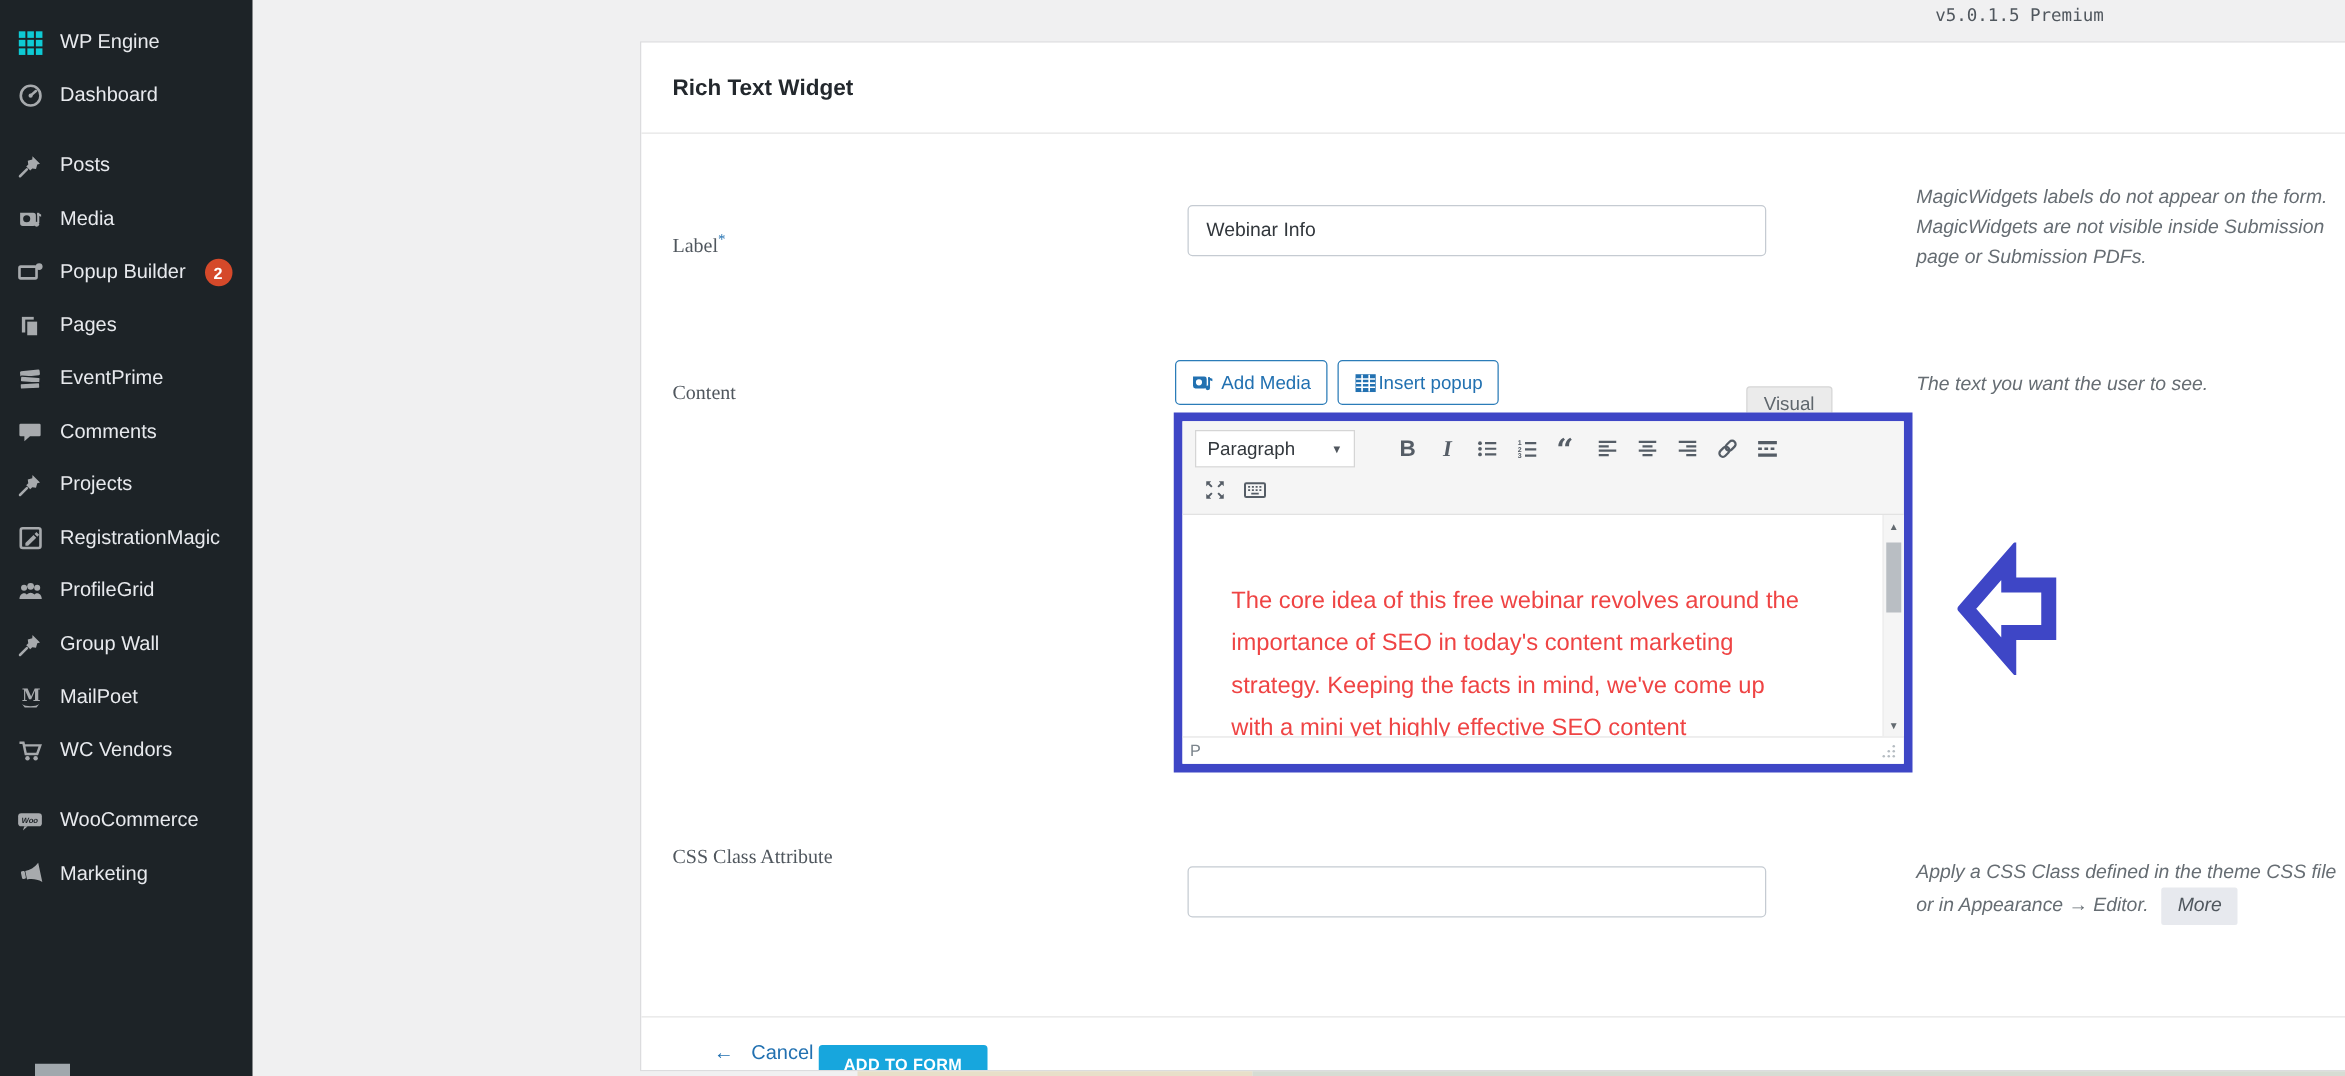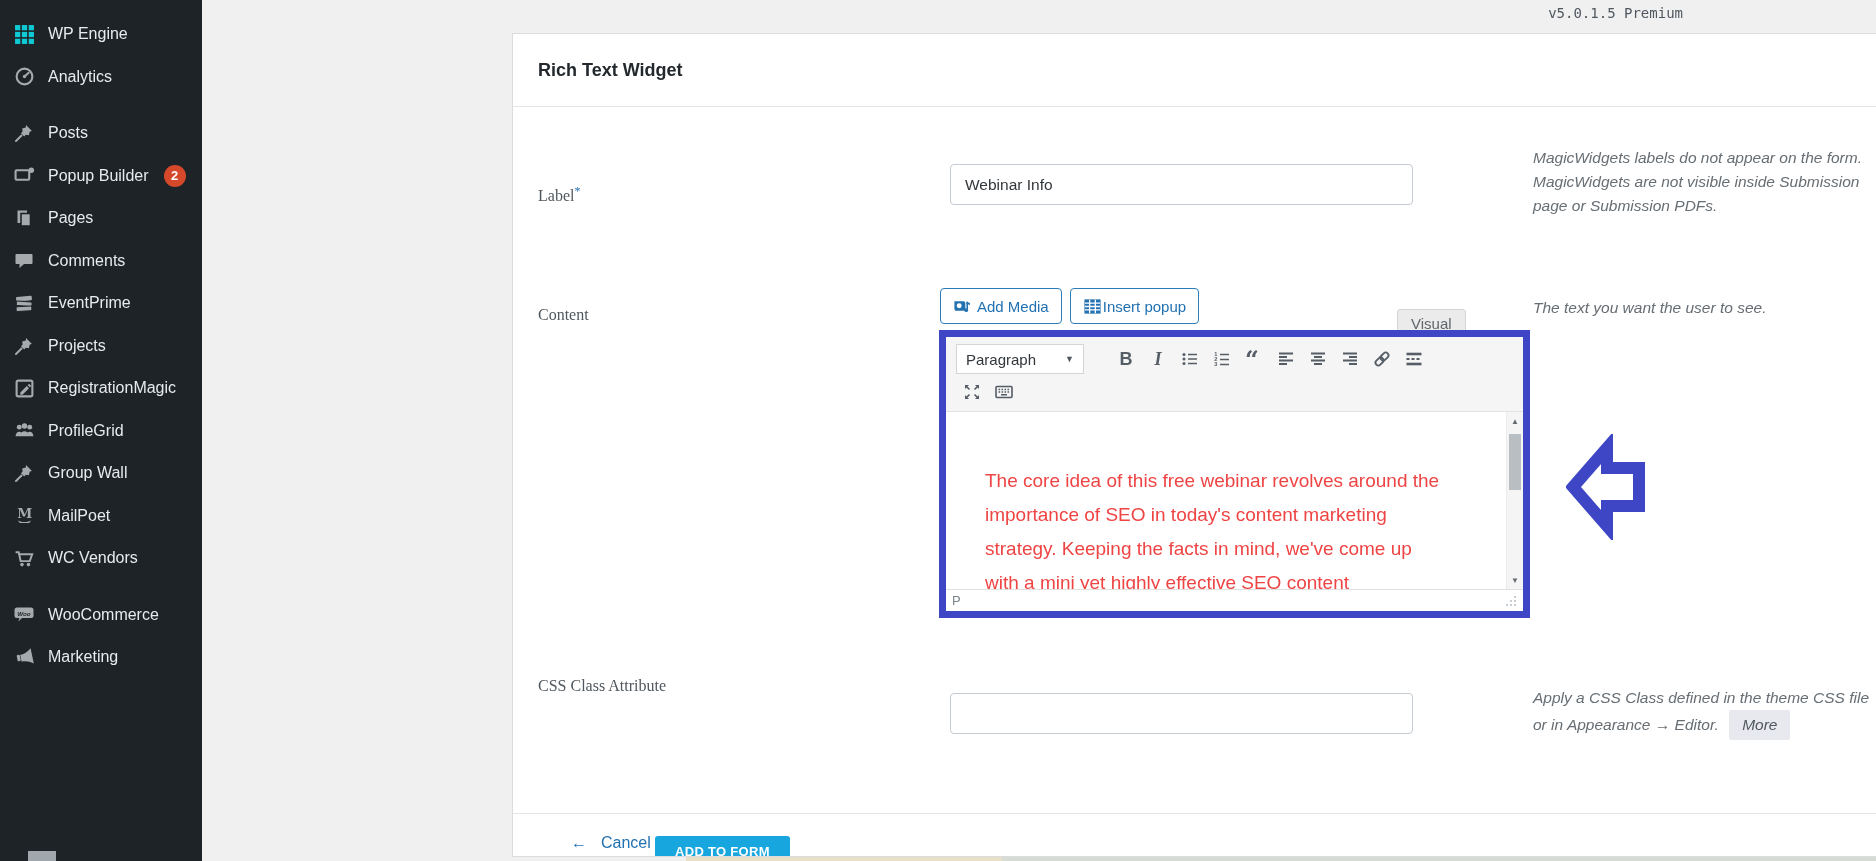--- a/index.html
+++ b/index.html
@@ -123,68 +123,79 @@
         <span class="sb-label">WP Engine</span>
       </div>
       <div class="sb-item">
         <span class="sb-icon">
           <svg viewBox="0 0 20 20" width="21" height="21">
             <circle cx="10" cy="10" r="7.5" fill="none" stroke="#a7aaad" stroke-width="2"></circle>
             <path d="M10 10L14 6.5" stroke="#a7aaad" stroke-width="2" stroke-linecap="round"></path>
             <circle cx="10" cy="10" r="1.6" fill="#a7aaad"></circle>
           </svg>
         </span>
-        <span class="sb-label">Analytics</span>
+        <span class="sb-label">Dashboard</span>
       </div>
       <div class="sb-sep"></div>
       <div class="sb-item">
         <span class="sb-icon">
           <svg viewBox="0 0 20 20" width="20" height="20" fill="#a7aaad">
             <path d="M12 2l6 6-2.2.6-1 3.6-3-.4-1.6 1.6-3.2-3.2L8.6 8.6l-.4-3 3.6-1z"></path>
             <path d="M7.5 12.5L2 18" stroke="#a7aaad" stroke-width="2" stroke-linecap="round"></path>
           </svg>
         </span>
         <span class="sb-label">Posts</span>
       </div>
       <div class="sb-item">
         <span class="sb-icon">
           <svg viewBox="0 0 20 20" width="21" height="21">
+            <path fill="#a7aaad" fill-rule="evenodd" d="M2 5h10a2 2 0 0 1 2 2v6a2 2 0 0 1-2 2H4a2 2 0 0 1-2-2V5zm5 7.2a2.7 2.7 0 1 0 0-5.4 2.7 2.7 0 0 0 0 5.4z"></path>
+            <rect x="15" y="5" width="1.6" height="8" fill="#a7aaad"></rect>
+            <path d="M15 5l3 1.2v1.8l-3-1.2z" fill="#a7aaad"></path>
+            <circle cx="14.6" cy="13.8" r="1.9" fill="#a7aaad"></circle>
+          </svg>
+        </span>
+        <span class="sb-label">Media</span>
+      </div>
+      <div class="sb-item">
+        <span class="sb-icon">
+          <svg viewBox="0 0 20 20" width="21" height="21">
             <rect x="1.5" y="5" width="13" height="9" rx="1" fill="none" stroke="#a7aaad" stroke-width="2"></rect>
             <circle cx="16.5" cy="5" r="2.6" fill="#a7aaad"></circle>
           </svg>
         </span>
         <span class="sb-label">Popup Builder</span>
         <span class="sb-badge">2</span>
       </div>
       <div class="sb-item">
         <span class="sb-icon">
           <svg viewBox="0 0 20 20" width="20" height="20">
             <rect x="3.5" y="2.5" width="9.5" height="12.5" fill="#a7aaad"></rect>
             <rect x="7" y="5.5" width="9.5" height="12.5" fill="#a7aaad" stroke="#1d2327" stroke-width="1.6"></rect>
           </svg>
         </span>
         <span class="sb-label">Pages</span>
-      </div>
-      <div class="sb-item">
-        <span class="sb-icon">
-          <svg viewBox="0 0 20 20" width="20" height="20" fill="#a7aaad">
-            <path d="M2.5 3h15a1 1 0 0 1 1 1v8a1 1 0 0 1-1 1H10l-4.5 4v-4h-3a1 1 0 0 1-1-1V4a1 1 0 0 1 1-1z"></path>
-          </svg>
-        </span>
-        <span class="sb-label">Comments</span>
       </div>
       <div class="sb-item">
         <span class="sb-icon">
           <svg viewBox="0 0 20 20" width="21" height="21" fill="#a7aaad">
             <rect x="2" y="3.2" width="15" height="4.4" rx="1" transform="rotate(-6 9.5 5.4)"></rect>
             <rect x="2.2" y="8" width="15" height="4.4" rx="1" transform="rotate(4 9.7 10.2)" stroke="#1d2327"></rect>
             <rect x="2" y="12.8" width="15" height="4.4" rx="1" transform="rotate(-3 9.5 15)" stroke="#1d2327"></rect>
           </svg>
         </span>
         <span class="sb-label">EventPrime</span>
+      </div>
+      <div class="sb-item">
+        <span class="sb-icon">
+          <svg viewBox="0 0 20 20" width="20" height="20" fill="#a7aaad">
+            <path d="M2.5 3h15a1 1 0 0 1 1 1v8a1 1 0 0 1-1 1H10l-4.5 4v-4h-3a1 1 0 0 1-1-1V4a1 1 0 0 1 1-1z"></path>
+          </svg>
+        </span>
+        <span class="sb-label">Comments</span>
       </div>
       <div class="sb-item">
         <span class="sb-icon">
           <svg viewBox="0 0 20 20" width="20" height="20" fill="#a7aaad">
             <path d="M12 2l6 6-2.2.6-1 3.6-3-.4-1.6 1.6-3.2-3.2L8.6 8.6l-.4-3 3.6-1z"></path>
             <path d="M7.5 12.5L2 18" stroke="#a7aaad" stroke-width="2" stroke-linecap="round"></path>
           </svg>
         </span>
         <span class="sb-label">Projects</span>
       </div>

